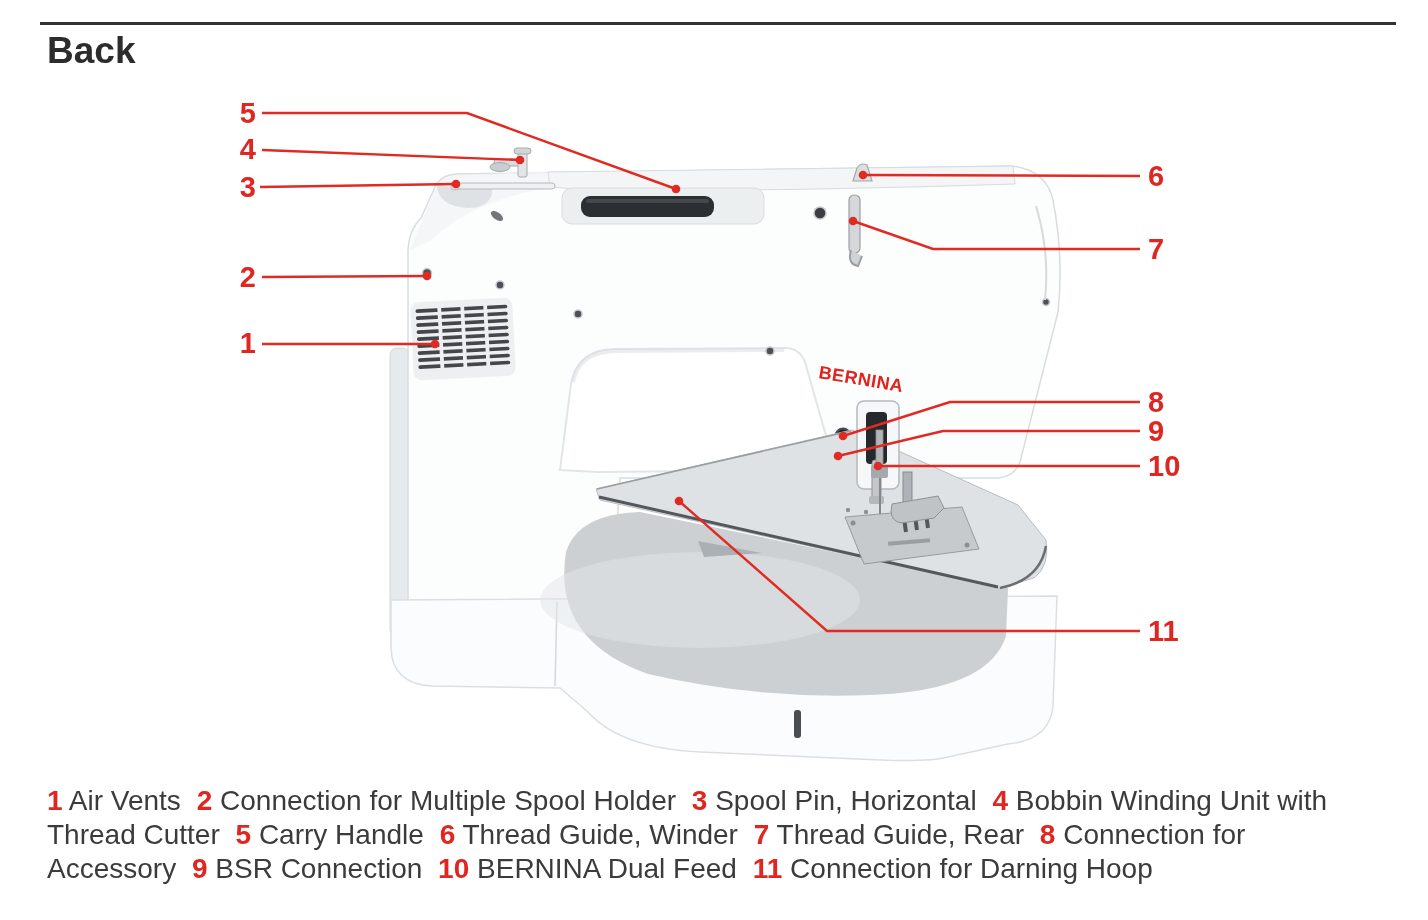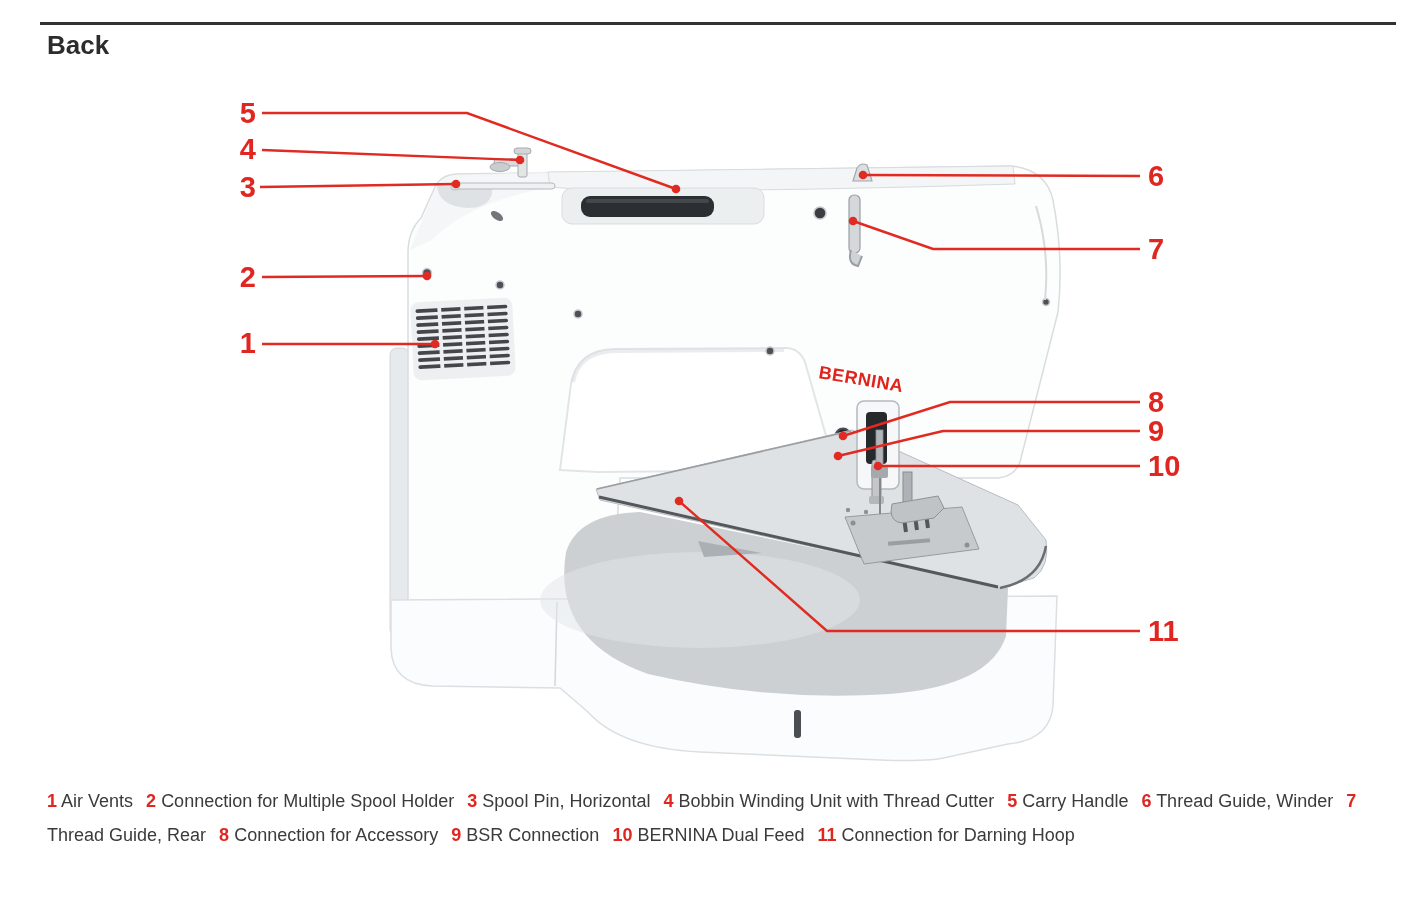--- a/index.html
+++ b/index.html
@@ -1,27 +1,27 @@
 <!DOCTYPE html>
 <html><head>
 <meta charset="utf-8">
 <style>
   html,body{margin:0;padding:0;background:#ffffff;}
   .page{position:relative;width:1428px;height:920px;background:#ffffff;overflow:hidden;
         font-family:"Liberation Sans",sans-serif;}
   .top-rule{position:absolute;left:40px;top:22px;width:1356px;height:3px;background:#323235;}
-  .title{position:absolute;left:47px;top:30px;margin:0;font-size:26px;font-weight:bold;
+  .title{position:absolute;left:47px;top:30px;margin:0;font-size:37px;font-weight:bold;
          color:#2c2c2d;letter-spacing:0;}
   .diagram{position:absolute;left:0;top:0;width:1428px;height:920px;}
   .diagram svg{position:absolute;left:0;top:0;}
   .callout{position:absolute;height:36px;line-height:36px;font-size:29px;font-weight:bold;
            color:#e02620;}
   .c-left{width:34px;text-align:right;}
   .c-right{text-align:left;}
-  .legend{position:absolute;left:47px;top:784px;width:1335px;margin:0;font-size:18px;
+  .legend{position:absolute;left:47px;top:784px;width:1335px;margin:0;font-size:28px;
           line-height:34px;color:#3b3b3c;}
   .legend .num{font-weight:bold;color:#e02620;}
   .legend .li{margin-right:8px;}
 </style>
 </head>
 <body>
 
 <div class="page">
 
   <div class="top-rule"></div>

